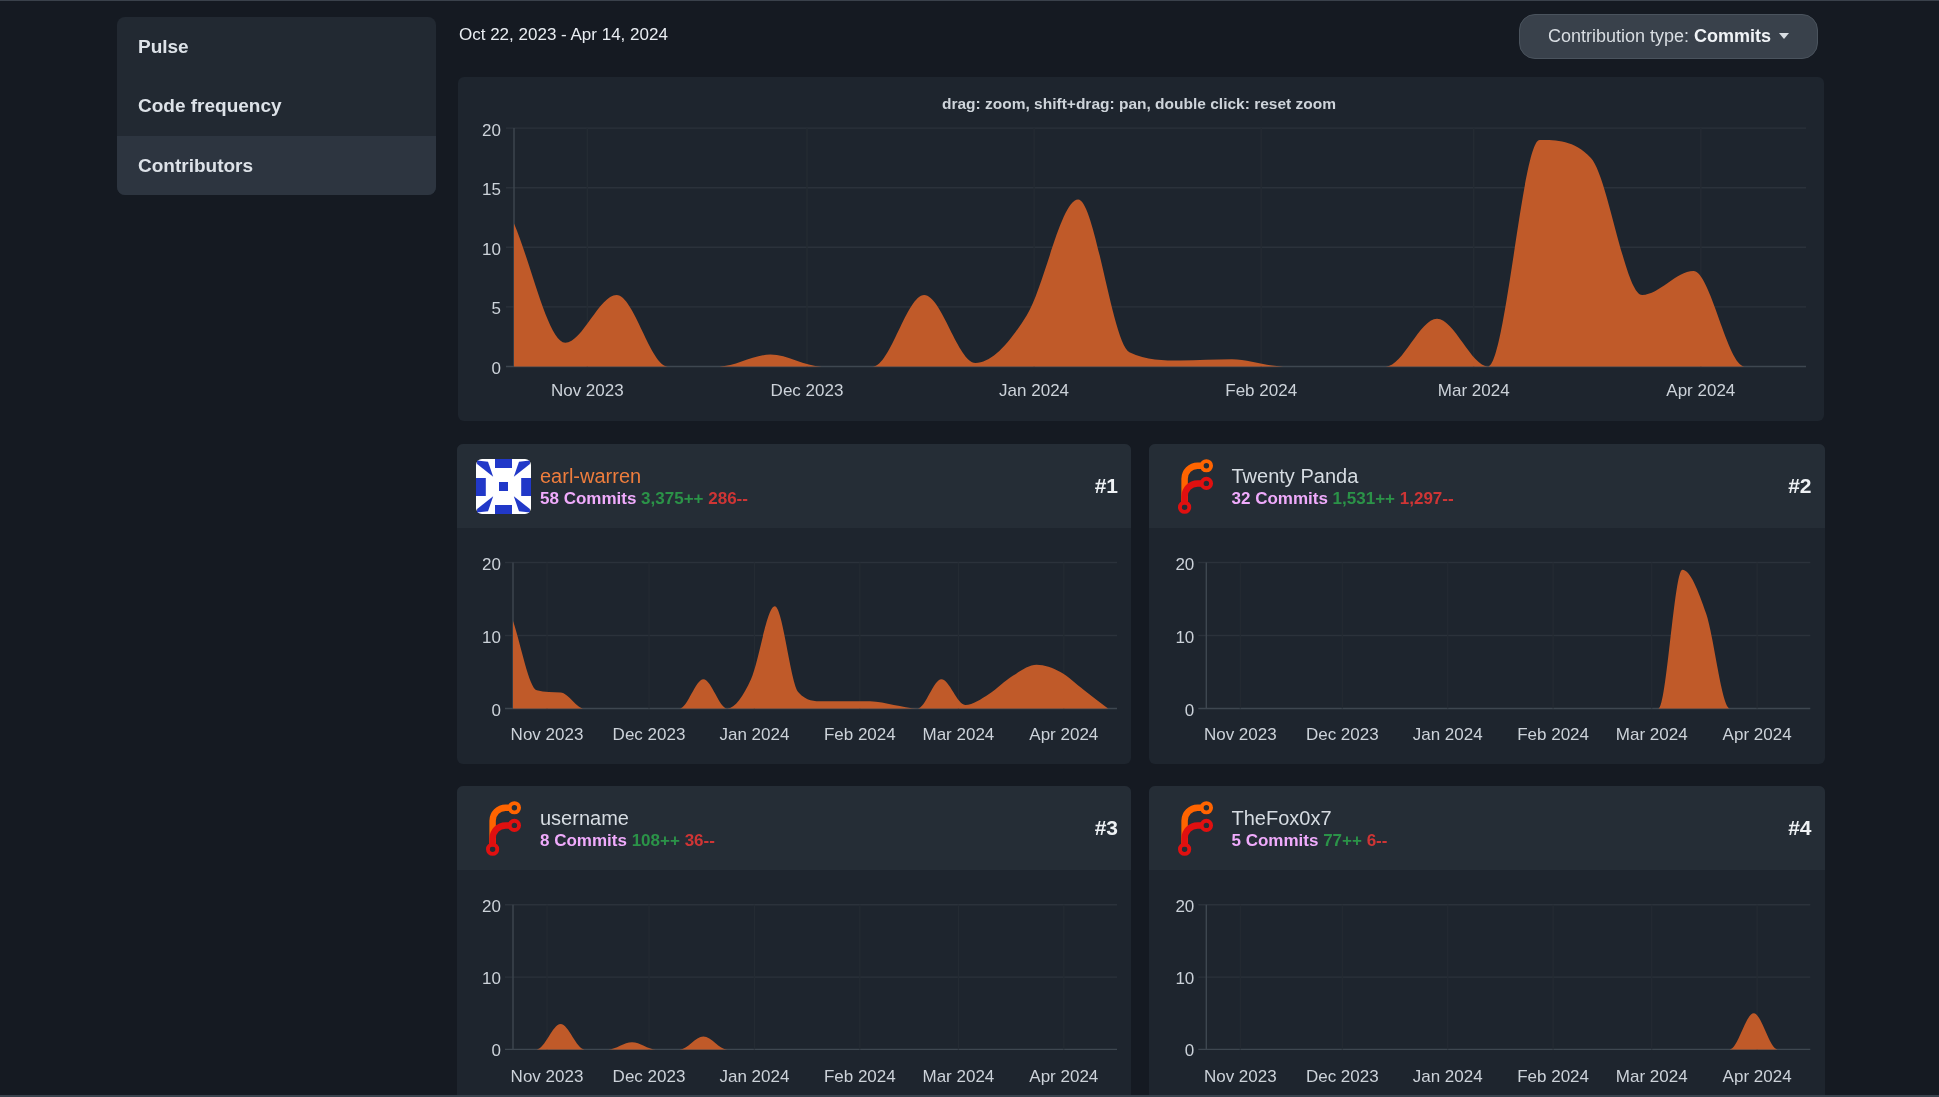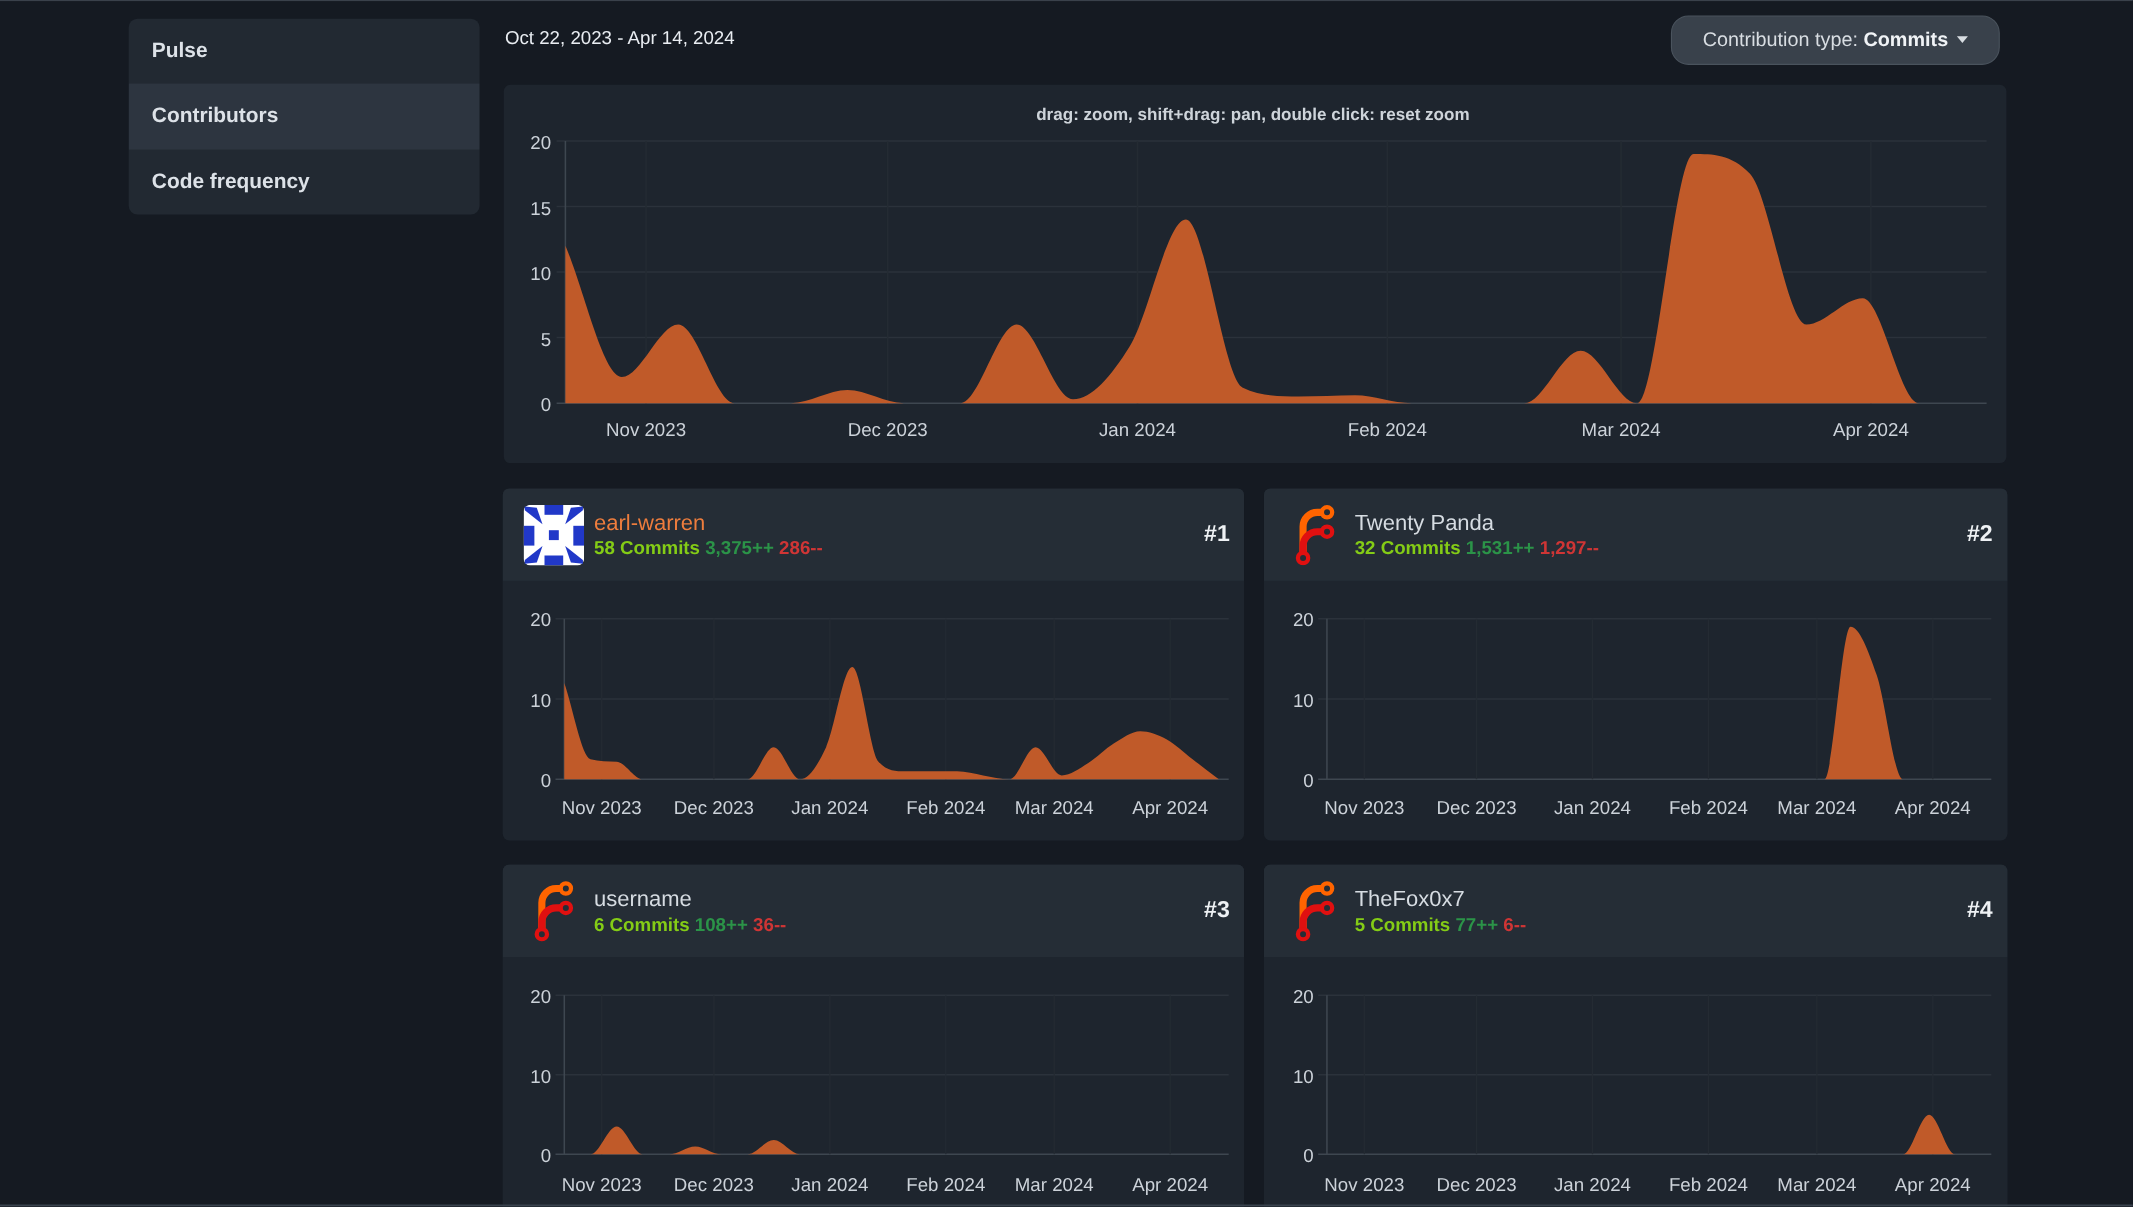--- a/index.html
+++ b/index.html
@@ -10,31 +10,31 @@
 .title{position:absolute;left:459px;top:25px;font-size:17px;color:#e9edf2;}
 .btn{position:absolute;left:1519px;top:14px;width:299px;height:45px;border-radius:16px;background:#39414b;border:1px solid #4a535d;color:#d8dde2;font-size:18px;line-height:43px;text-align:center;}
 .btn b{color:#f0f3f6;}
 .btn .car{display:inline-block;width:0;height:0;border-left:5.5px solid transparent;border-right:5.5px solid transparent;border-top:6.5px solid #d8dde2;margin-left:8px;vertical-align:3px;}
 .card{position:absolute;background:#1e252e;border-radius:6px;height:320px;overflow:hidden;}
 .maincard{position:absolute;left:458px;top:77px;width:1366px;height:344px;background:#1e252e;border-radius:6px;}
 .chdr{position:absolute;left:0;top:0;width:100%;height:84px;background:#252d36;}
 .av{position:absolute;left:19px;top:15px;width:55px;height:55px;}
 .nm{position:absolute;left:83px;top:20.5px;font-size:20px;}
 .st{position:absolute;left:83px;top:44.5px;font-size:17px;font-weight:bold;}
-.cw{color:#84cc16;} .gr{color:#2b9348;} .rd{color:#cf3535;}
+.cw{color:#f0abfc;} .gr{color:#2b9348;} .rd{color:#cf3535;}
 .rk{position:absolute;right:13px;top:0;height:84px;line-height:84px;font-size:21px;font-weight:bold;color:#eef1f4;}
 </style></head>
 <body>
 <div class="page">
 <div class="topline"></div>
 <div style="position:absolute;left:0;top:1095px;width:1939px;height:2px;background:#39424d;z-index:9"></div>
 <div class="menu">
 <div class="it">Pulse</div>
+<div class="it">Code frequency</div>
 <div class="it act">Contributors</div>
-<div class="it">Code frequency</div>
 </div>
 <div class="title">Oct 22, 2023 - Apr 14, 2024</div>
 <div class="btn">Contribution type: <b>Commits</b><span class="car"></span></div>
 <div class="maincard">
       <svg width="1366" height="344" viewBox="0 0 1366 344" style="position:absolute;left:0;top:0">
         <line x1="48" y1="289.5" x2="1348" y2="289.5" stroke="#3e4750" stroke-width="1.4"></line>
         <text x="43" y="297.0" text-anchor="end" font-size="17" fill="#ccd2d9">0</text>
         <line x1="48" y1="229.9" x2="1348" y2="229.9" stroke="#2b323b" stroke-width="1.4"></line>
         <text x="43" y="237.4" text-anchor="end" font-size="17" fill="#ccd2d9">5</text>
         <line x1="48" y1="170.3" x2="1348" y2="170.3" stroke="#2b323b" stroke-width="1.4"></line>
@@ -164,21 +164,21 @@
 <div class="av"><svg width="55" height="55" viewBox="0 0 212 212">
 <g transform="translate(6 6)" fill="none">
 <path d="M58 168V70a50 50 0 0 1 50-50h20" stroke="#ff6400" stroke-width="25"></path>
 <path d="M58 168v-30a50 50 0 0 1 50-50h20" stroke="#e01010" stroke-width="25"></path>
 <circle cx="142" cy="20" r="18" stroke="#ff6400" stroke-width="15"></circle>
 <circle cx="142" cy="88" r="18" stroke="#e01010" stroke-width="15"></circle>
 <circle cx="58" cy="180" r="18" stroke="#e01010" stroke-width="15"></circle>
 </g>
 </svg></div>
 <div class="nm" style="color:#d6dce2">username</div>
-<div class="st"><span class="cw">6 Commits</span> <span class="gr">108++</span> <span class="rd">36--</span></div>
+<div class="st"><span class="cw">8 Commits</span> <span class="gr">108++</span> <span class="rd">36--</span></div>
 <div class="rk">#3</div>
 </div>
 <div class="card" style="left:1148.5px;top:786px;width:676px;">
 <div class="chdr"></div>
 <svg width="676" height="320" viewBox="0 0 676 320" style="position:absolute;left:0;top:0">
         <line x1="49.3" y1="263.4" x2="661.3" y2="263.4" stroke="#3e4750" stroke-width="1.4"></line>
         <text x="45.3" y="270.4" text-anchor="end" font-size="17" fill="#ccd2d9">0</text>
         <line x1="49.3" y1="191.1" x2="661.3" y2="191.1" stroke="#2b323b" stroke-width="1.4"></line>
         <text x="45.3" y="198.1" text-anchor="end" font-size="17" fill="#ccd2d9">10</text>
         <line x1="49.3" y1="118.8" x2="661.3" y2="118.8" stroke="#2b323b" stroke-width="1.4"></line>

